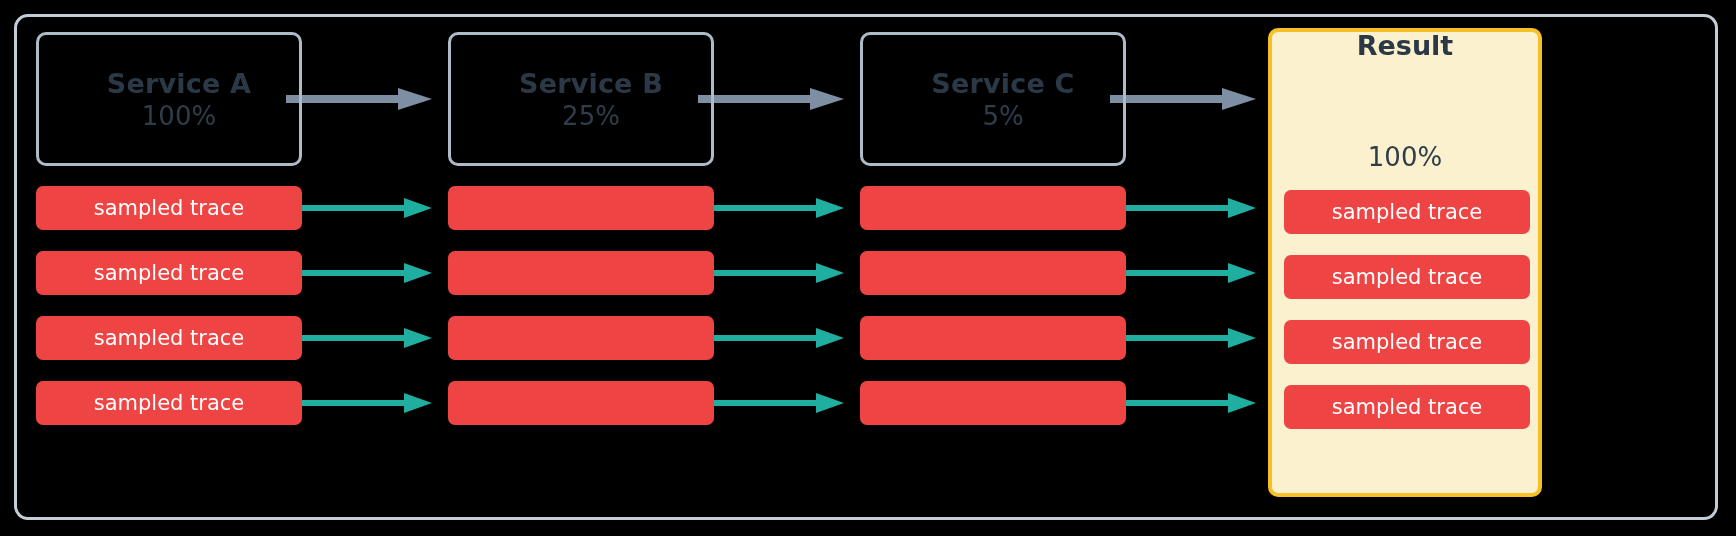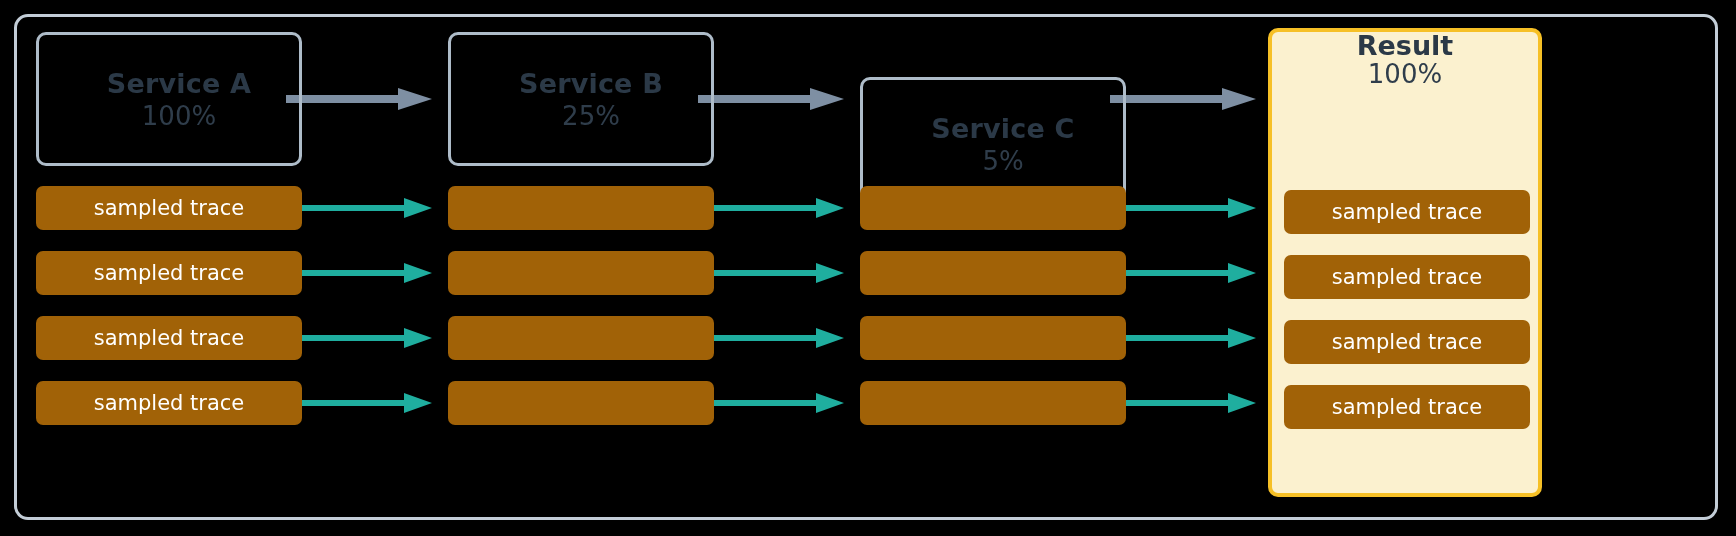--- a/index.html
+++ b/index.html
@@ -34,21 +34,21 @@
     background: transparent;
   }
 
   .column {
     position: absolute;
     top: 32px;
     width: 266px;
   }
   .col-0 { left: 36px;   }
   .col-1 { left: 448px; text-align: center;  }
-  .col-2 { left: 860px; margin-top: 45px;  }
+  .col-2 { left: 860px;  }
 
   
   .service-box {
     box-sizing: border-box;
     height: 134px;
     border: 3px solid #aebcc9;
     border-radius: 10px;
     background: transparent;
     display: flex;
     flex-direction: column;
@@ -81,22 +81,22 @@
     box-sizing: border-box;
     background: #fbf1cf;
     border: 4px solid #f6c026;
     border-radius: 10px;
   }
   .result-header {
     height: 138px;
     display: flex;
     flex-direction: column;
     align-items: center;
-    justify-content: flex-start;
-    gap: 2px;
+    justify-content: space-between;
+    gap: 18px;
   }
   .result-title {
     font-size: 27px;
     font-weight: 700;
     color: #2b3947;
     line-height: 1;
   }
   .result-rate {
     font-size: 26px;
     font-weight: 400;
@@ -117,21 +117,21 @@
   .result-stack {
     position: absolute;
     left: 12px;
     top: 158px;
     width: 246px;
   }
 
   .trace-bar {
     box-sizing: border-box;
     height: 44px;
-    background: #a16207;
+    background: #ef4444;
     border-radius: 7px;
     display: flex;
     align-items: center;
     justify-content: center;
     margin-bottom: 21px;
   }
   .trace-bar:last-child { margin-bottom: 0; }
   .trace-bar.blank { }
   .trace-label {
     font-size: 21px;

